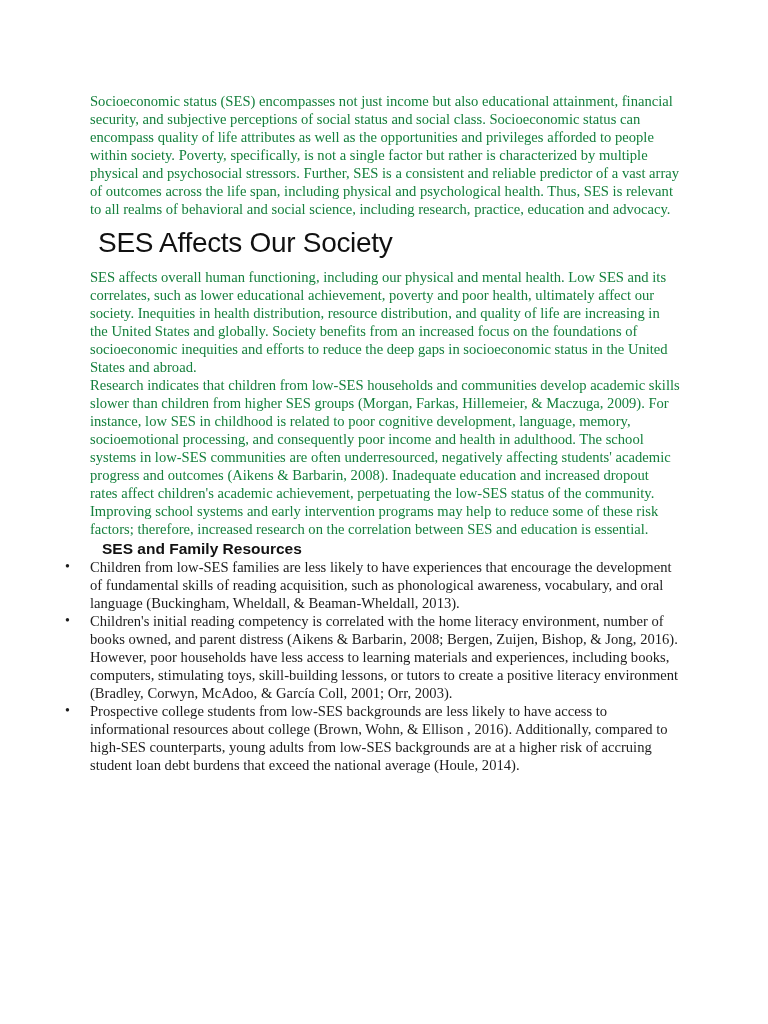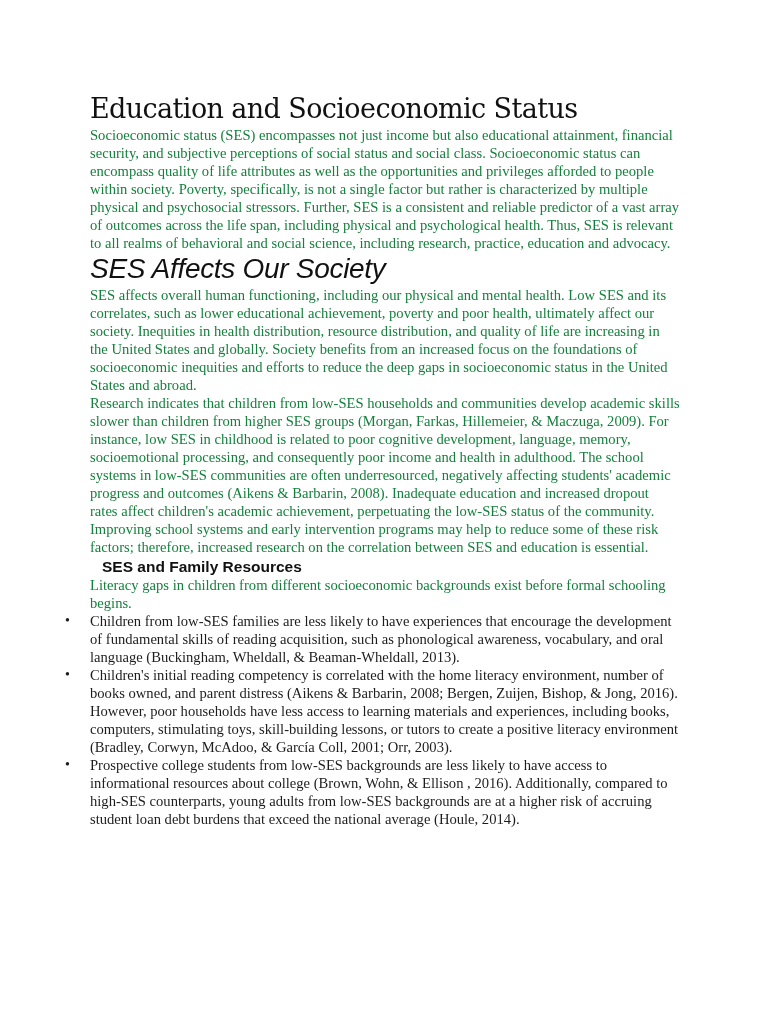--- a/index.html
+++ b/index.html
@@ -7,21 +7,21 @@
   .page { position: absolute; left: 0; top: 0; width: 768px; height: 1024px; background: #fff; }
   .content { position: absolute; left: 90px; top: 92px; width: 590px; }
   .title {
     font-family: "DejaVu Serif", "Liberation Serif", serif;
     font-size: 27px; font-weight: normal; letter-spacing: -0.6px;
     line-height: 34px; margin: 0; color: #111;
   }
   .h2 {
     font-family: "Liberation Sans", sans-serif;
     font-size: 28px; font-weight: normal; line-height: 34px;
-    margin: 0; color: #111; letter-spacing: -0.3px; font-style: italic;
+    margin: 8px; color: #111; letter-spacing: -0.3px;
   }
   .h3 {
     font-family: "Liberation Sans", sans-serif;
     font-size: 15.5px; font-weight: bold; line-height: 18px;
     margin: 2px 0 0 12px; color: #111;
   }
   p.body {
     font-family: "Liberation Serif", serif;
     font-size: 14.6px; line-height: 18px; margin: 0; color: #15803d;
   }
@@ -35,30 +35,28 @@
     position: absolute; left: -25px; top: 0;
     font-family: "Liberation Serif", serif; font-size: 14px;
   }
 </style>
 </head>
 <body>
 
 <div class="page">
   <div class="content">
 
-    <h1 class="title">Education and Socioeconomic Status</h1>
     <p class="body">Socioeconomic status (SES) encompasses not just income but also educational attainment, financial security, and subjective perceptions of social status and social class. Socioeconomic status can encompass quality of life attributes as well as the opportunities and privileges afforded to people within society. Poverty, specifically, is not a single factor but rather is characterized by multiple physical and psychosocial stressors. Further, SES is a consistent and reliable predictor of a vast array of outcomes across the life span, including physical and psychological health. Thus, SES is relevant to all realms of behavioral and social science, including research, practice, education and advocacy.</p>
 
     <h2 class="h2">SES Affects Our Society</h2>
     <p class="body">SES affects overall human functioning, including our physical and mental health. Low SES and its correlates, such as lower educational achievement, poverty and poor health, ultimately affect our society. Inequities in health distribution, resource distribution, and quality of life are increasing in the United States and globally. Society benefits from an increased focus on the foundations of socioeconomic inequities and efforts to reduce the deep gaps in socioeconomic status in the United States and abroad.</p>
 
     <p class="body">Research indicates that children from low-SES households and communities develop academic skills slower than children from higher SES groups (Morgan, Farkas, Hillemeier, &amp; Maczuga, 2009). For instance, low SES in childhood is related to poor cognitive development, language, memory, socioemotional processing, and consequently poor income and health in adulthood. The school systems in low-SES communities are often underresourced, negatively affecting students' academic progress and outcomes (Aikens &amp; Barbarin, 2008). Inadequate education and increased dropout rates affect children's academic achievement, perpetuating the low-SES status of the community. Improving school systems and early intervention programs may help to reduce some of these risk factors; therefore, increased research on the correlation between SES and education is essential.</p>
 
     <h3 class="h3">SES and Family Resources</h3>
-    <p class="body">Literacy gaps in children from different socioeconomic backgrounds exist before formal schooling begins.</p>
 
     <ul class="bullets">
       <li>
         <span class="dot">•</span>
         <span>Children from low-SES families are less likely to have experiences that encourage the development of fundamental skills of reading acquisition, such as phonological awareness, vocabulary, and oral language (Buckingham, Wheldall, &amp; Beaman-Wheldall, 2013).</span>
       </li>
       <li>
         <span class="dot">•</span>
         <span>Children's initial reading competency is correlated with the home literacy environment, number of books owned, and parent distress (Aikens &amp; Barbarin, 2008; Bergen, Zuijen, Bishop, &amp; Jong, 2016). However, poor households have less access to learning materials and experiences, including books, computers, stimulating toys, skill-building lessons, or tutors to create a positive literacy environment (Bradley, Corwyn, McAdoo, &amp; García Coll, 2001; Orr, 2003).</span>
       </li>

